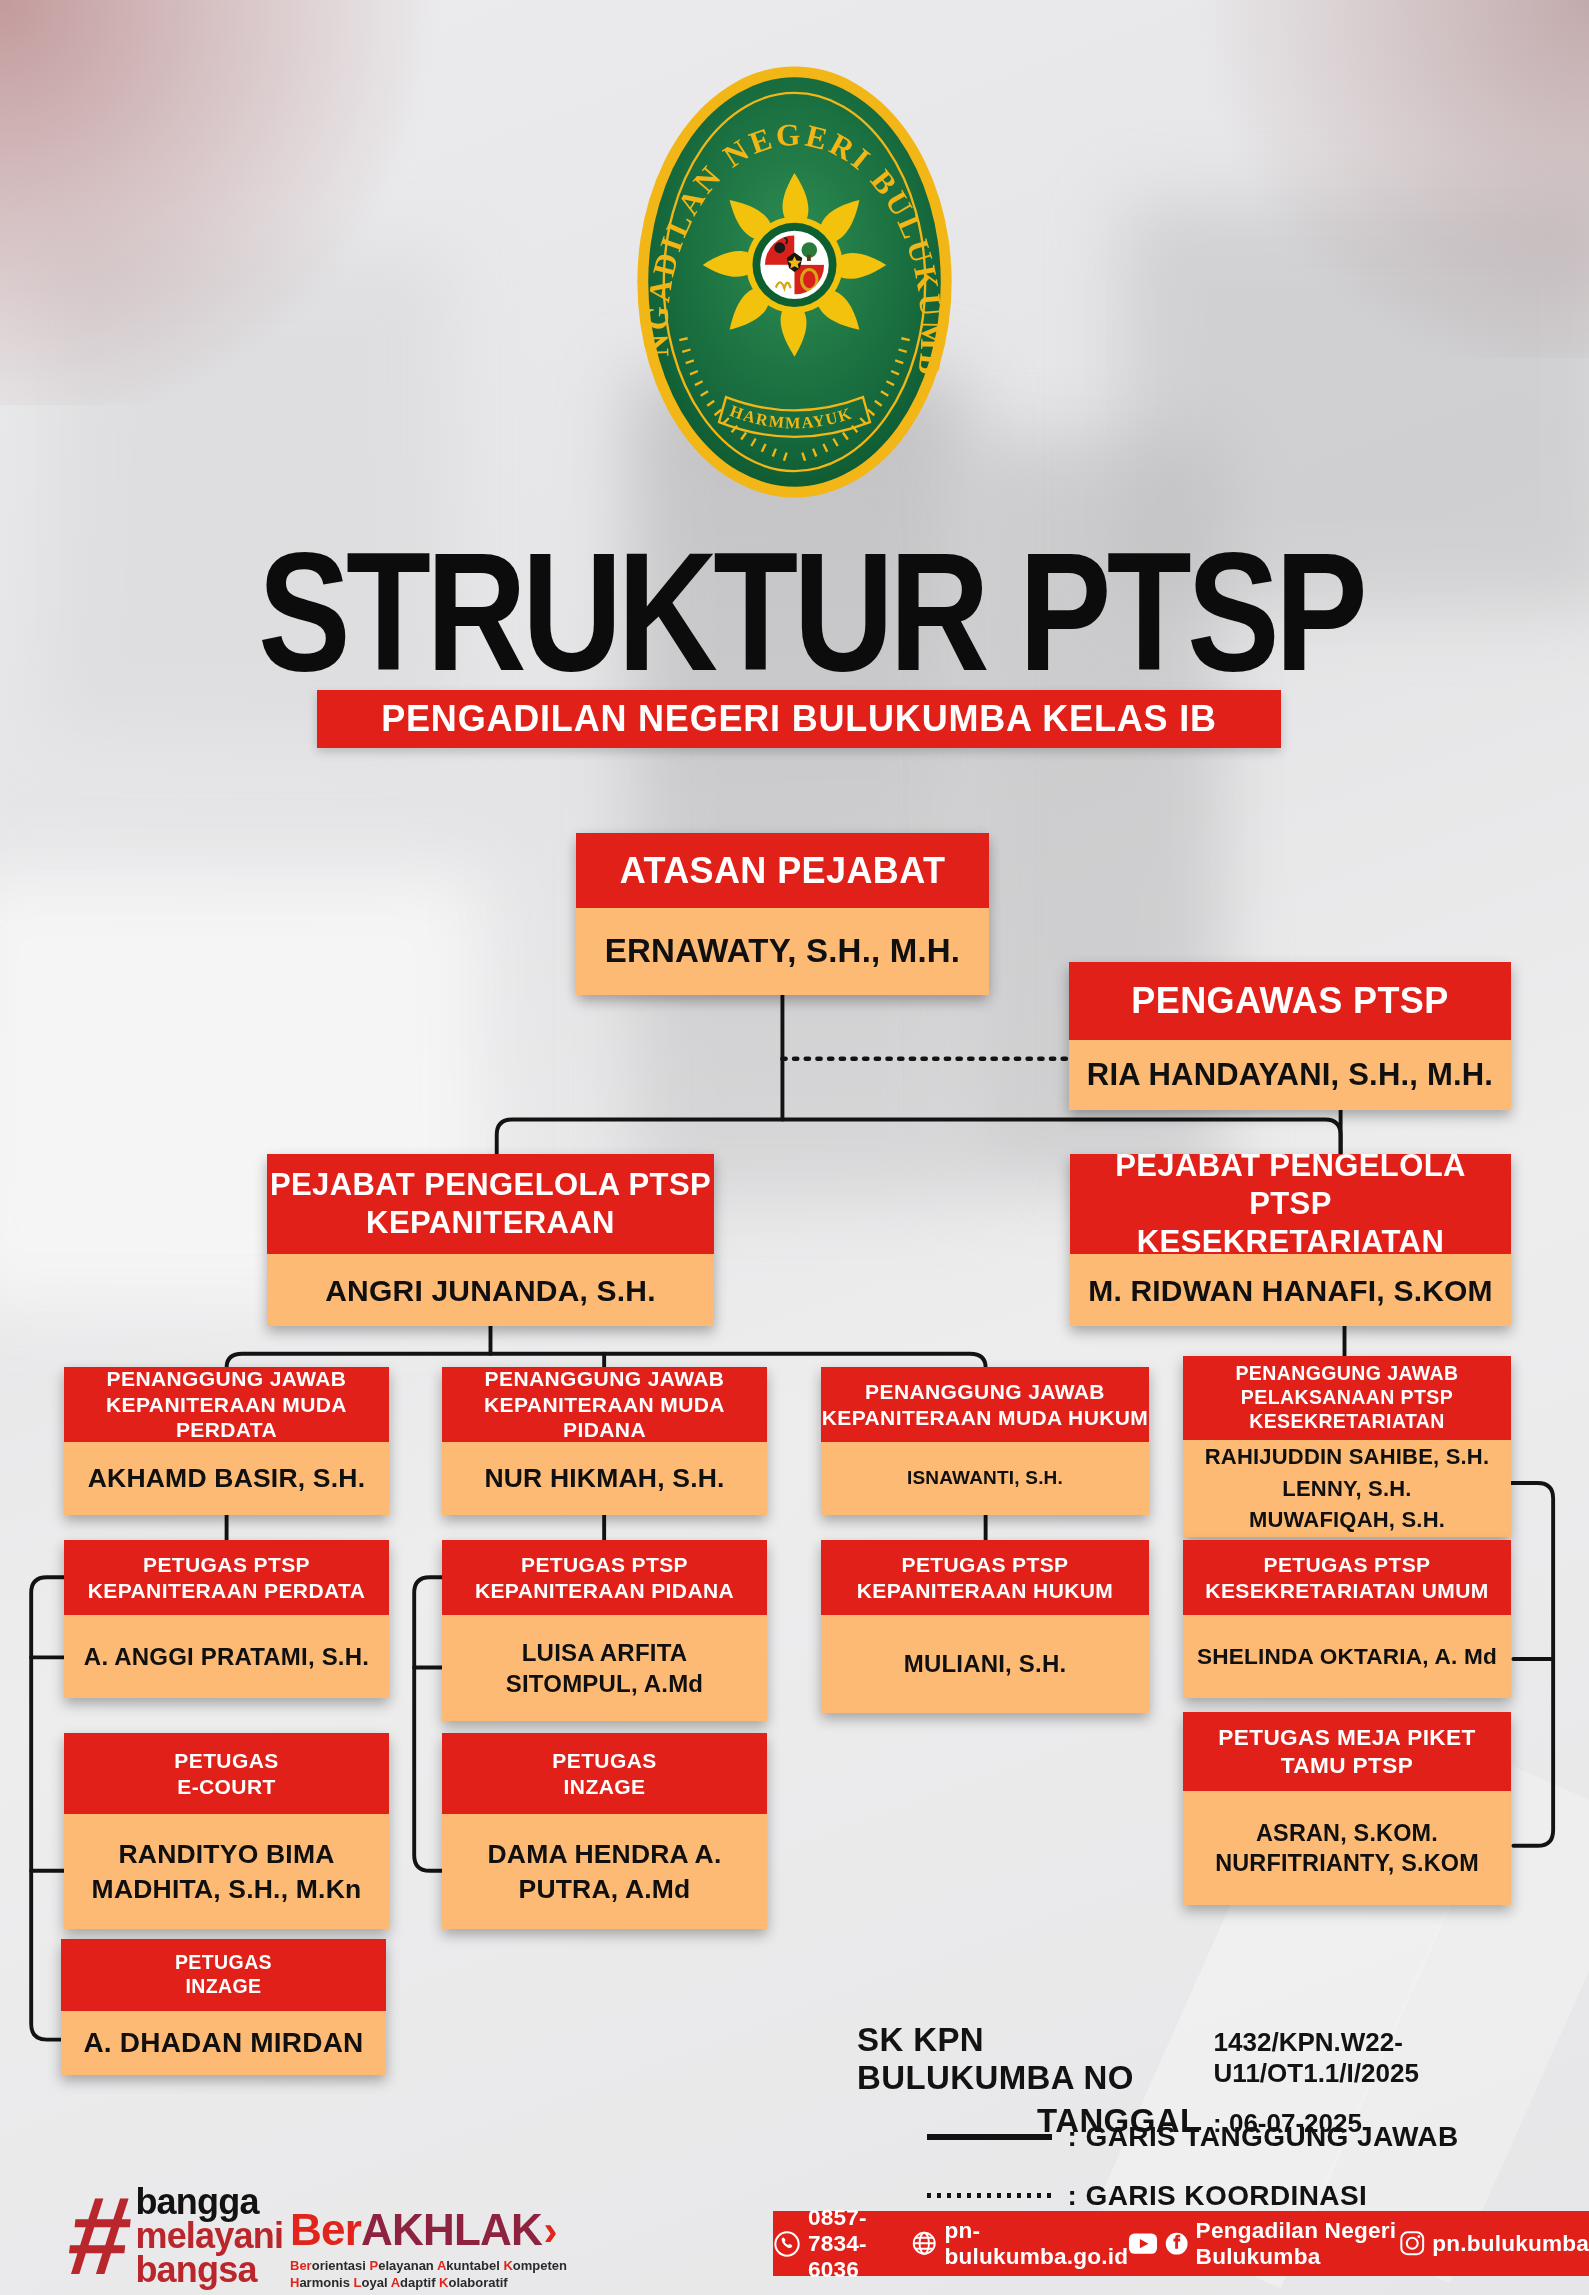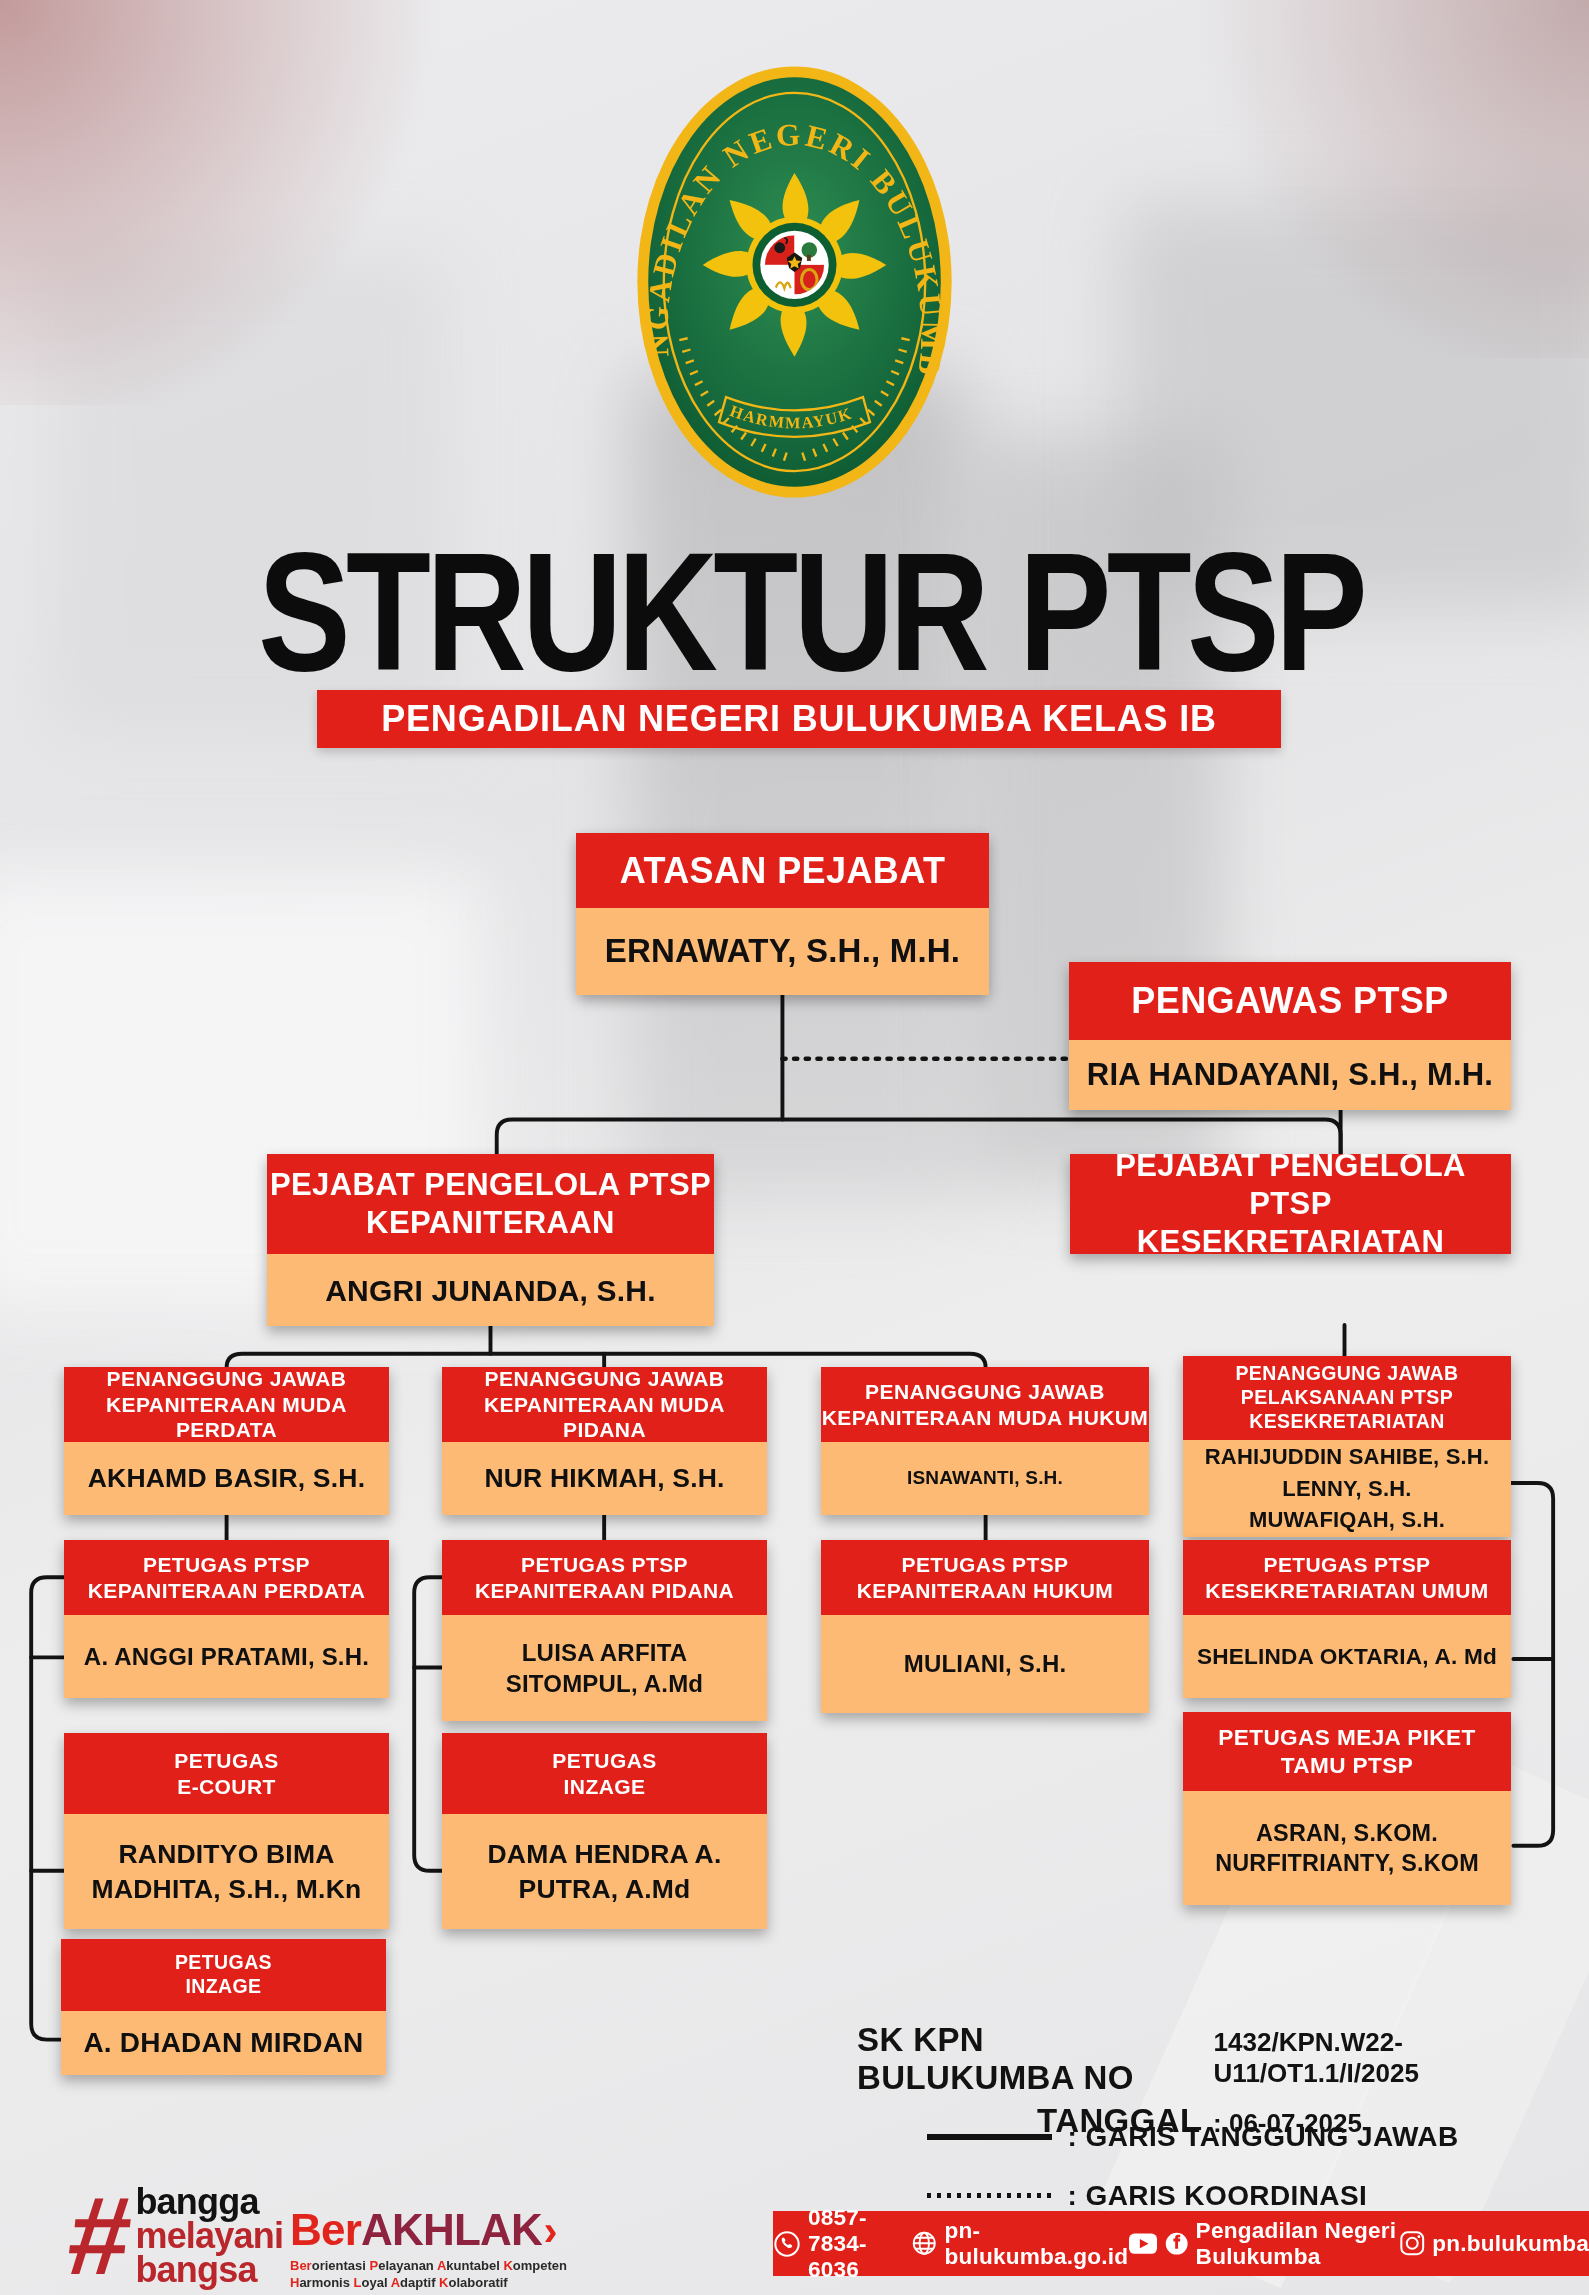--- a/index.html
+++ b/index.html
@@ -188,20 +188,21 @@
 
   <div class="node" style="left:267px;top:1154px;width:447px;">
     <div class="nhead" style="height:100px;font-size:31px;">PEJABAT PENGELOLA PTSP
 KEPANITERAAN</div>
     <div class="nbody" style="height:72px;font-size:30px;">ANGRI JUNANDA, S.H.</div>
   </div>
 
   <div class="node" style="left:1070px;top:1154px;width:441px;">
     <div class="nhead" style="height:100px;font-size:31px;">PEJABAT PENGELOLA PTSP
 KESEKRETARIATAN</div>
+    <div class="nbody" style="height:72px;font-size:30px;">M. RIDWAN HANAFI, S.KOM</div>
   </div>
 
   <div class="node" style="left:64px;top:1367px;width:325px;">
     <div class="nhead" style="height:75px;font-size:21px;">PENANGGUNG JAWAB
 KEPANITERAAN MUDA PERDATA</div>
     <div class="nbody" style="height:73px;font-size:26.5px;">AKHAMD BASIR, S.H.</div>
   </div>
 
   <div class="node" style="left:442px;top:1367px;width:325px;">
     <div class="nhead" style="height:75px;font-size:21px;">PENANGGUNG JAWAB

